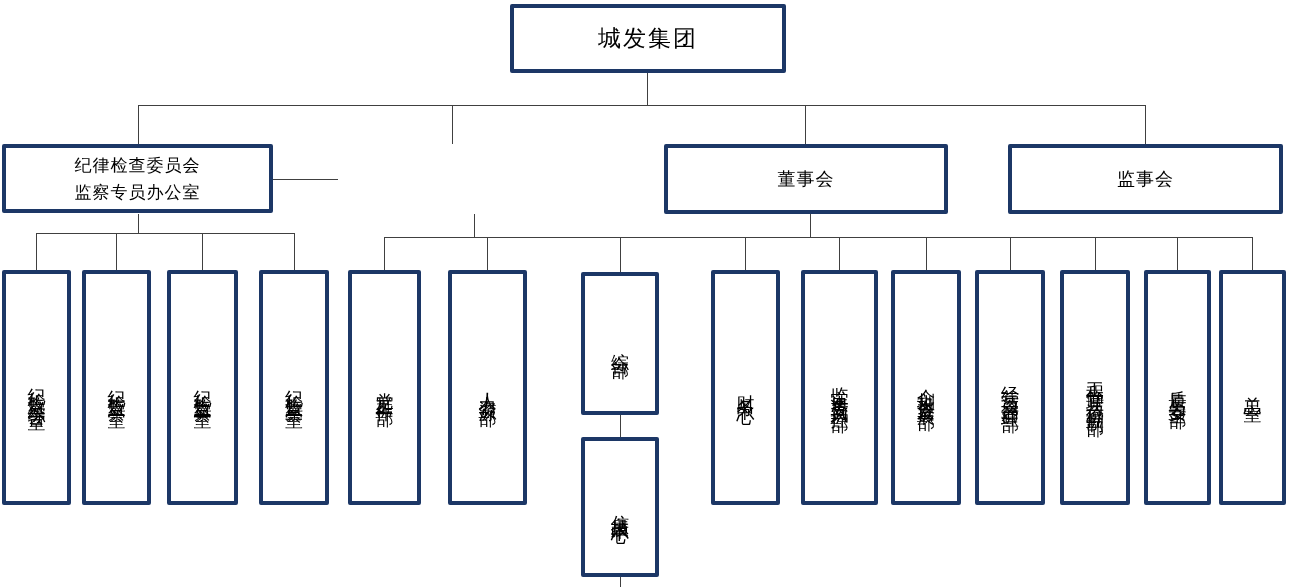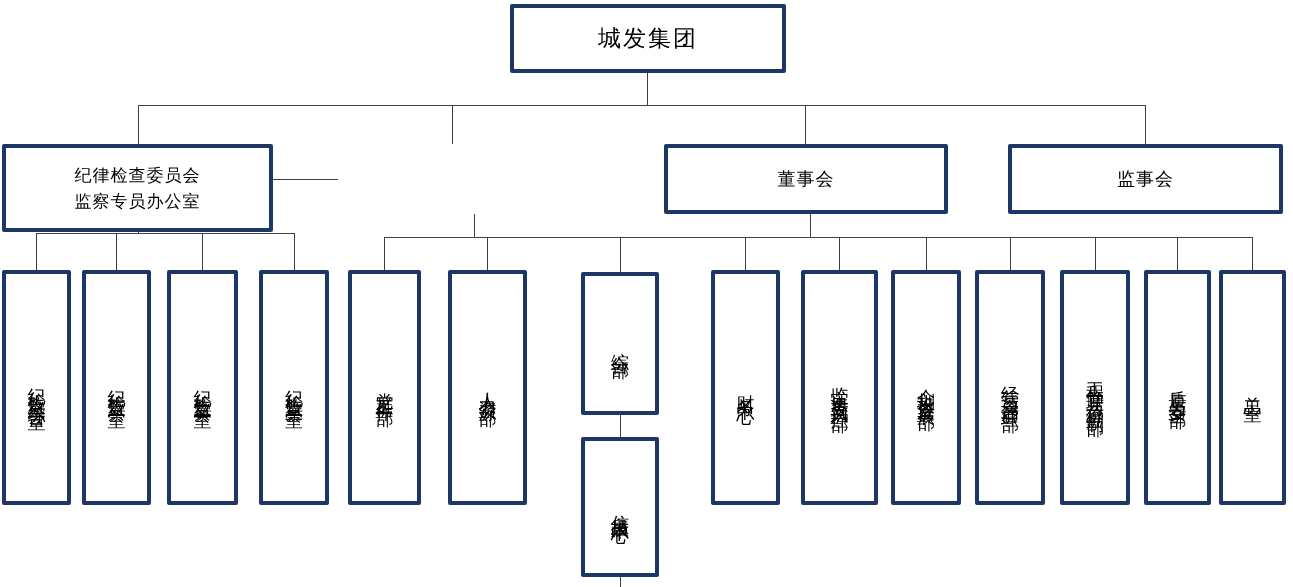--- a/index.html
+++ b/index.html
@@ -88,21 +88,21 @@
   <div class="vl" style="left:1177px;top:237px;height:33px"></div>
   <div class="vl" style="left:1252px;top:237px;height:33px"></div>
 
   <div class="vl" style="left:620px;top:415px;height:22px"></div>
   <div class="vl" style="left:620px;top:577px;height:10px"></div>
 
   <div class="box" style="left:510px;top:4px;width:276px;height:69px">
     <span class="lbl root-lbl">城发集团</span>
   </div>
 
-  <div class="box" style="left:2px;top:144px;width:271px;height:88px">
+  <div class="box" style="left:2px;top:144px;width:271px;height:69px">
     <span class="lbl two-line">纪律检查委员会
 监察专员办公室</span>
   </div>
   <div class="box" style="left:664px;top:144px;width:284px;height:70px">
     <span class="lbl lvl2-lbl">董事会</span>
   </div>
   <div class="box" style="left:1008px;top:144px;width:275px;height:70px">
     <span class="lbl lvl2-lbl">监事会</span>
   </div>
 

